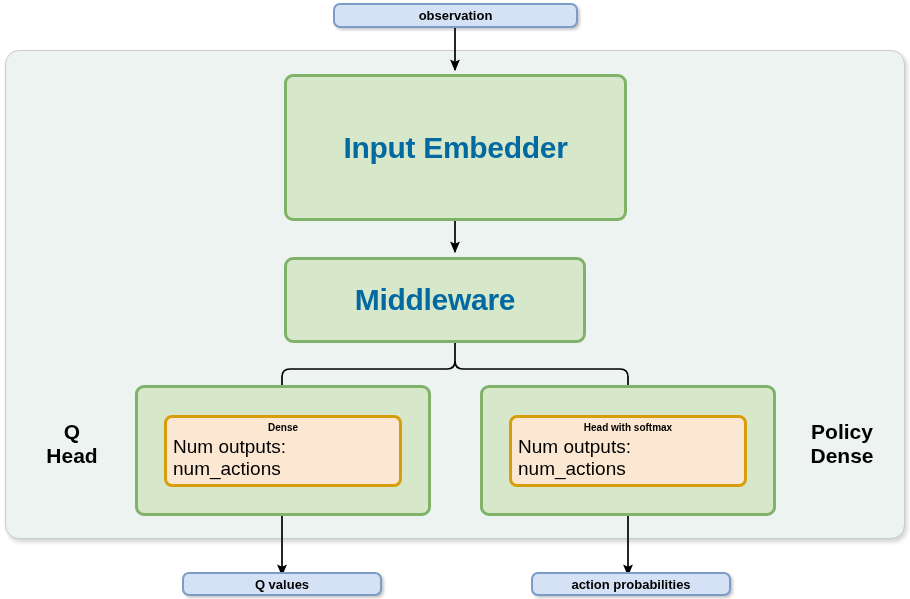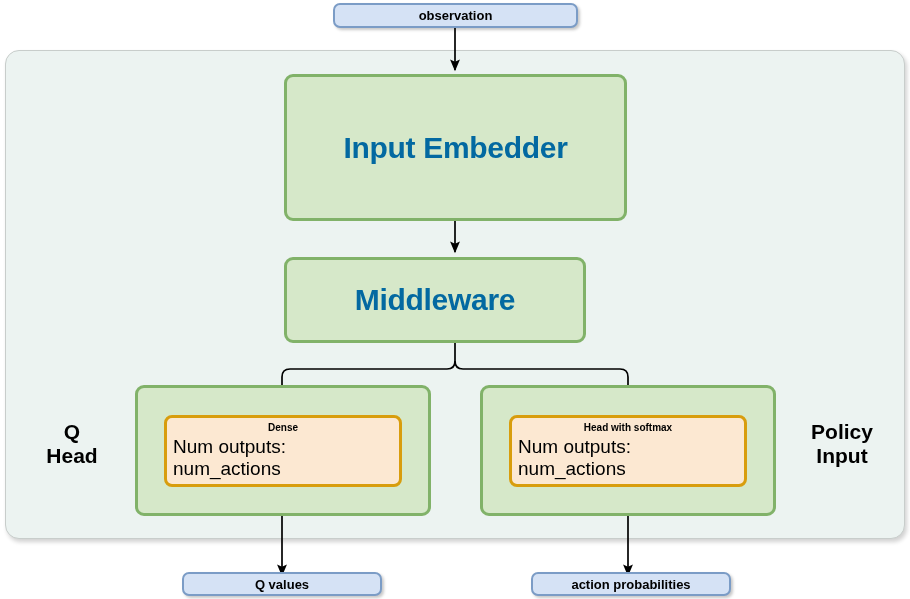--- a/index.html
+++ b/index.html
@@ -160,21 +160,21 @@
     <div class="node orange-box" style="position:relative; left:0; top:0; width:238px; height:72px;">
       <span class="orange-title">Head with softmax</span>
       <span class="orange-sub">Num outputs: num_actions</span>
     </div>
   </div>
 
   <div class="side-label" style="left:26px; top:420px; width:92px;">Q
 Head</div>
 
   <div class="side-label" style="left:790px; top:420px; width:104px;">Policy
-Input</div>
+Dense</div>
 
   <div class="node io-box" style="left:182px; top:572px; width:200px; height:24px;">
     <span>Q values</span>
   </div>
 
   <div class="node io-box" style="left:531px; top:572px; width:200px; height:24px;">
     <span>action probabilities</span>
   </div>
 
 </div>

